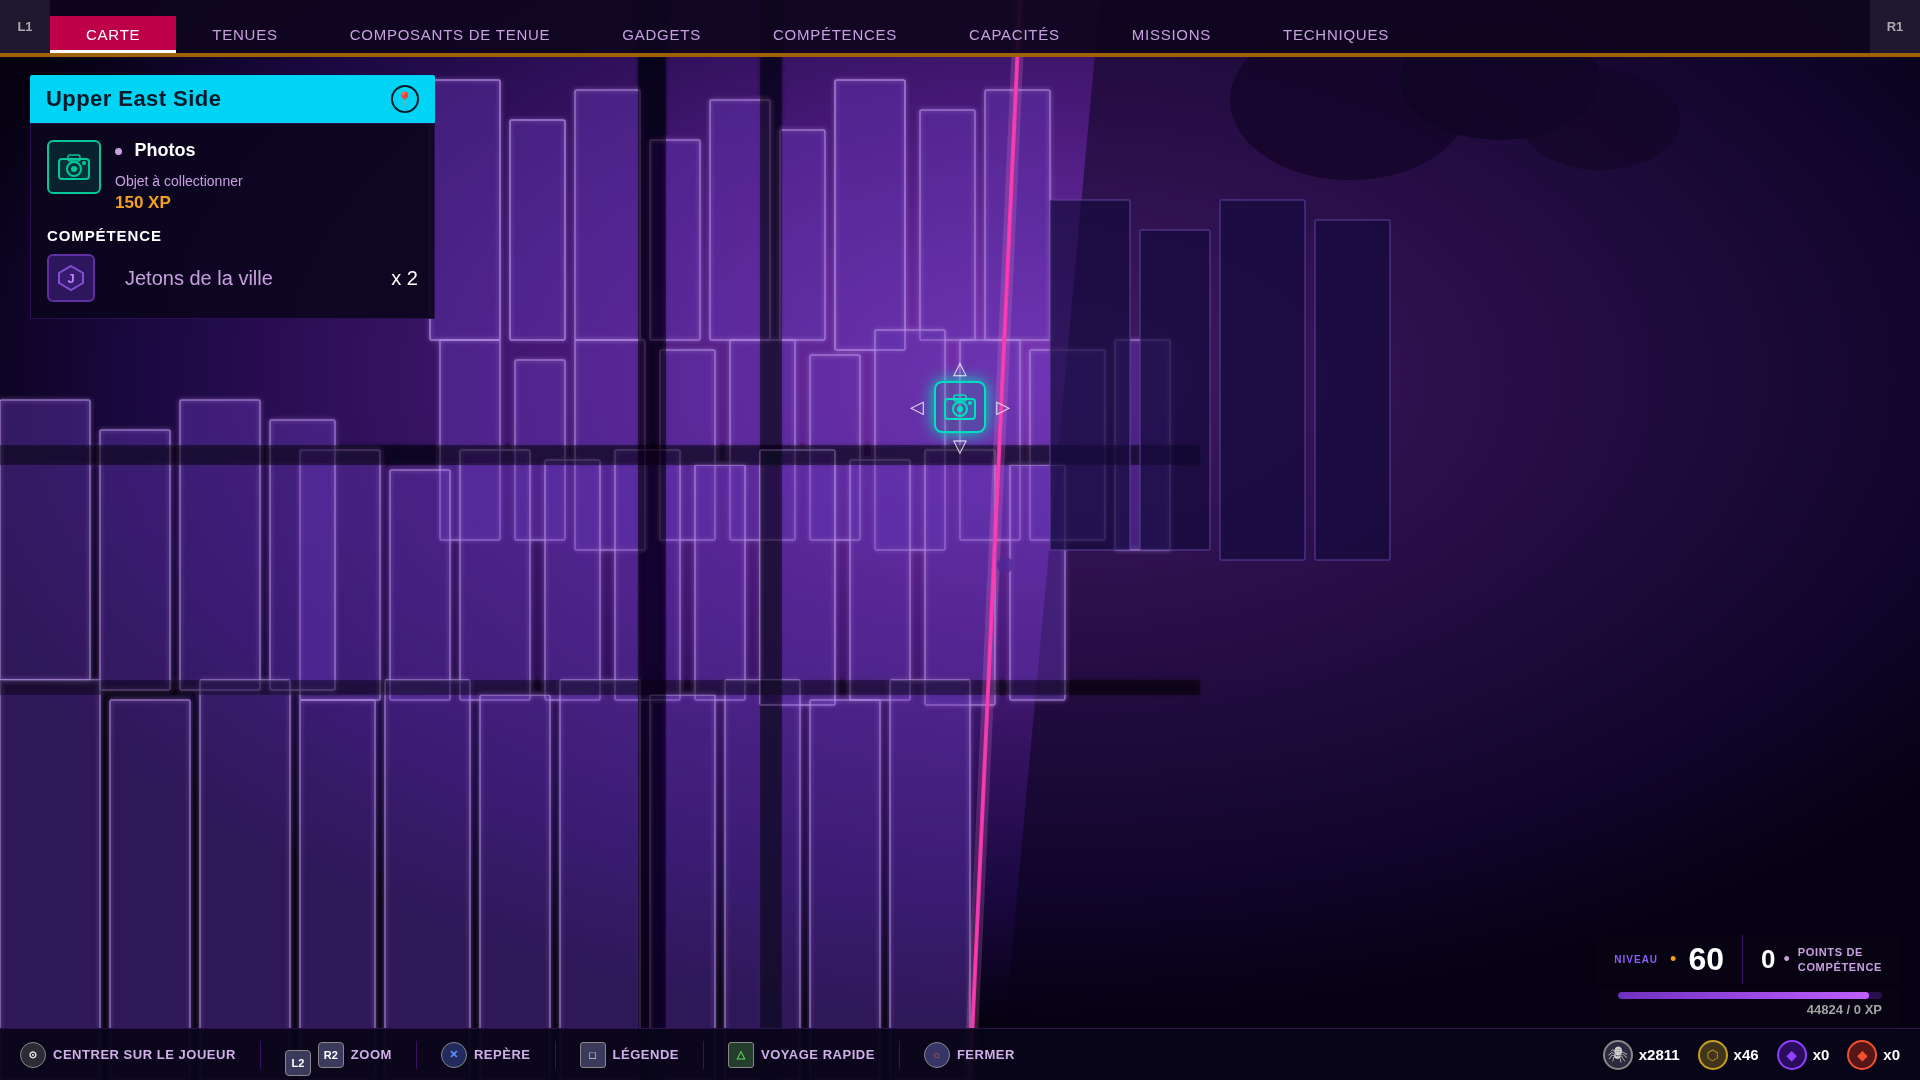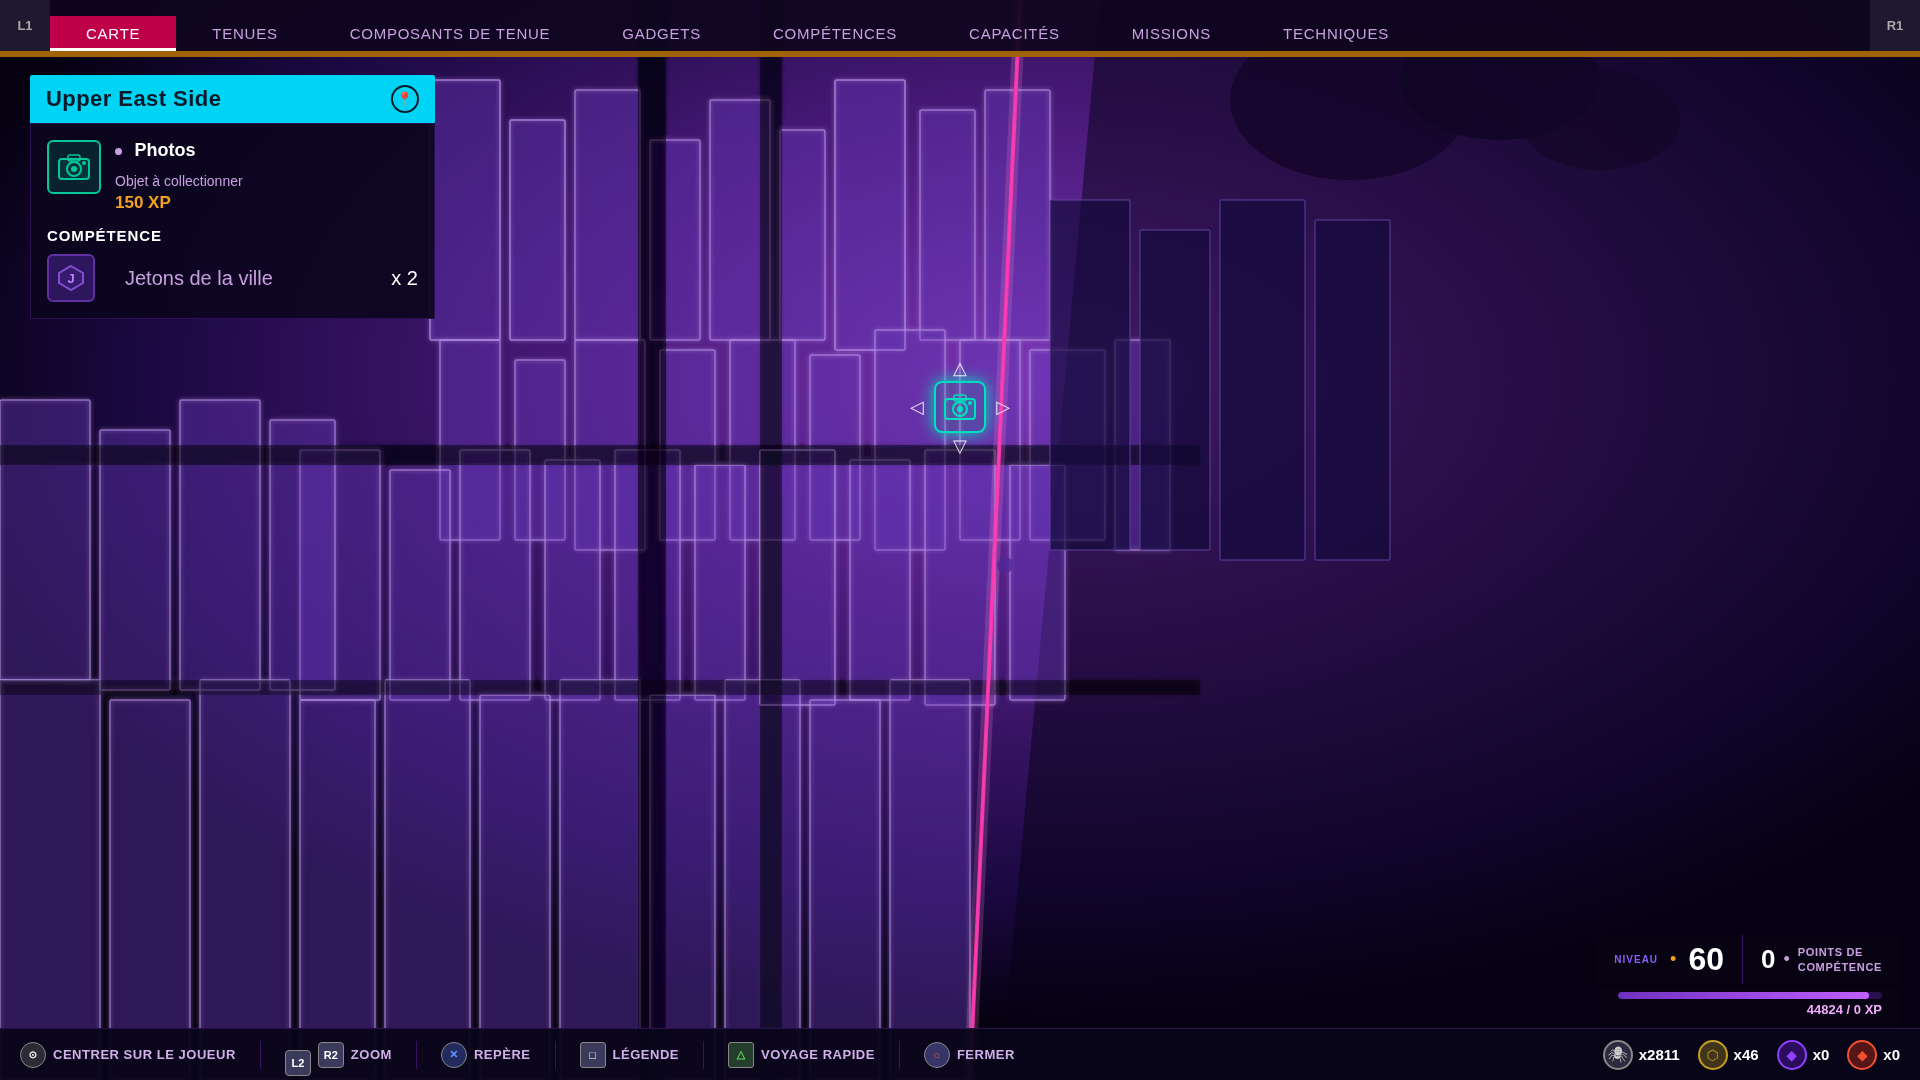--- a/index.html
+++ b/index.html
@@ -32,21 +32,21 @@
     #top-nav {
       position: absolute;
       top: 0;
       left: 0;
       right: 0;
       height: 57px;
       background: rgba(15, 5, 30, 0.92);
       display: flex;
       align-items: stretch;
       z-index: 100;
-      border-bottom: 6px solid #a16207;
+      border-bottom: 4px solid #a16207;
     }
 
     
     .nav-badge {
       display: flex;
       align-items: center;
       justify-content: center;
       padding: 0 12px;
       color: #aaa;
       font-size: 13px;
@@ -414,21 +414,21 @@
       overflow: hidden;
     }
 
     .hud-xp-bar-fill {
       height: 100%;
       background: linear-gradient(to right, #7030c0, #c060ff);
       border-radius: 4px;
     }
 
     .hud-xp-text {
-      color: #f0abfc;
+      color: #a3a3a3;
       font-size: 13px;
       font-weight: bold;
     }
 
     
     .bottom-currencies {
       display: flex;
       align-items: center;
       gap: 18px;
       margin-left: auto;

